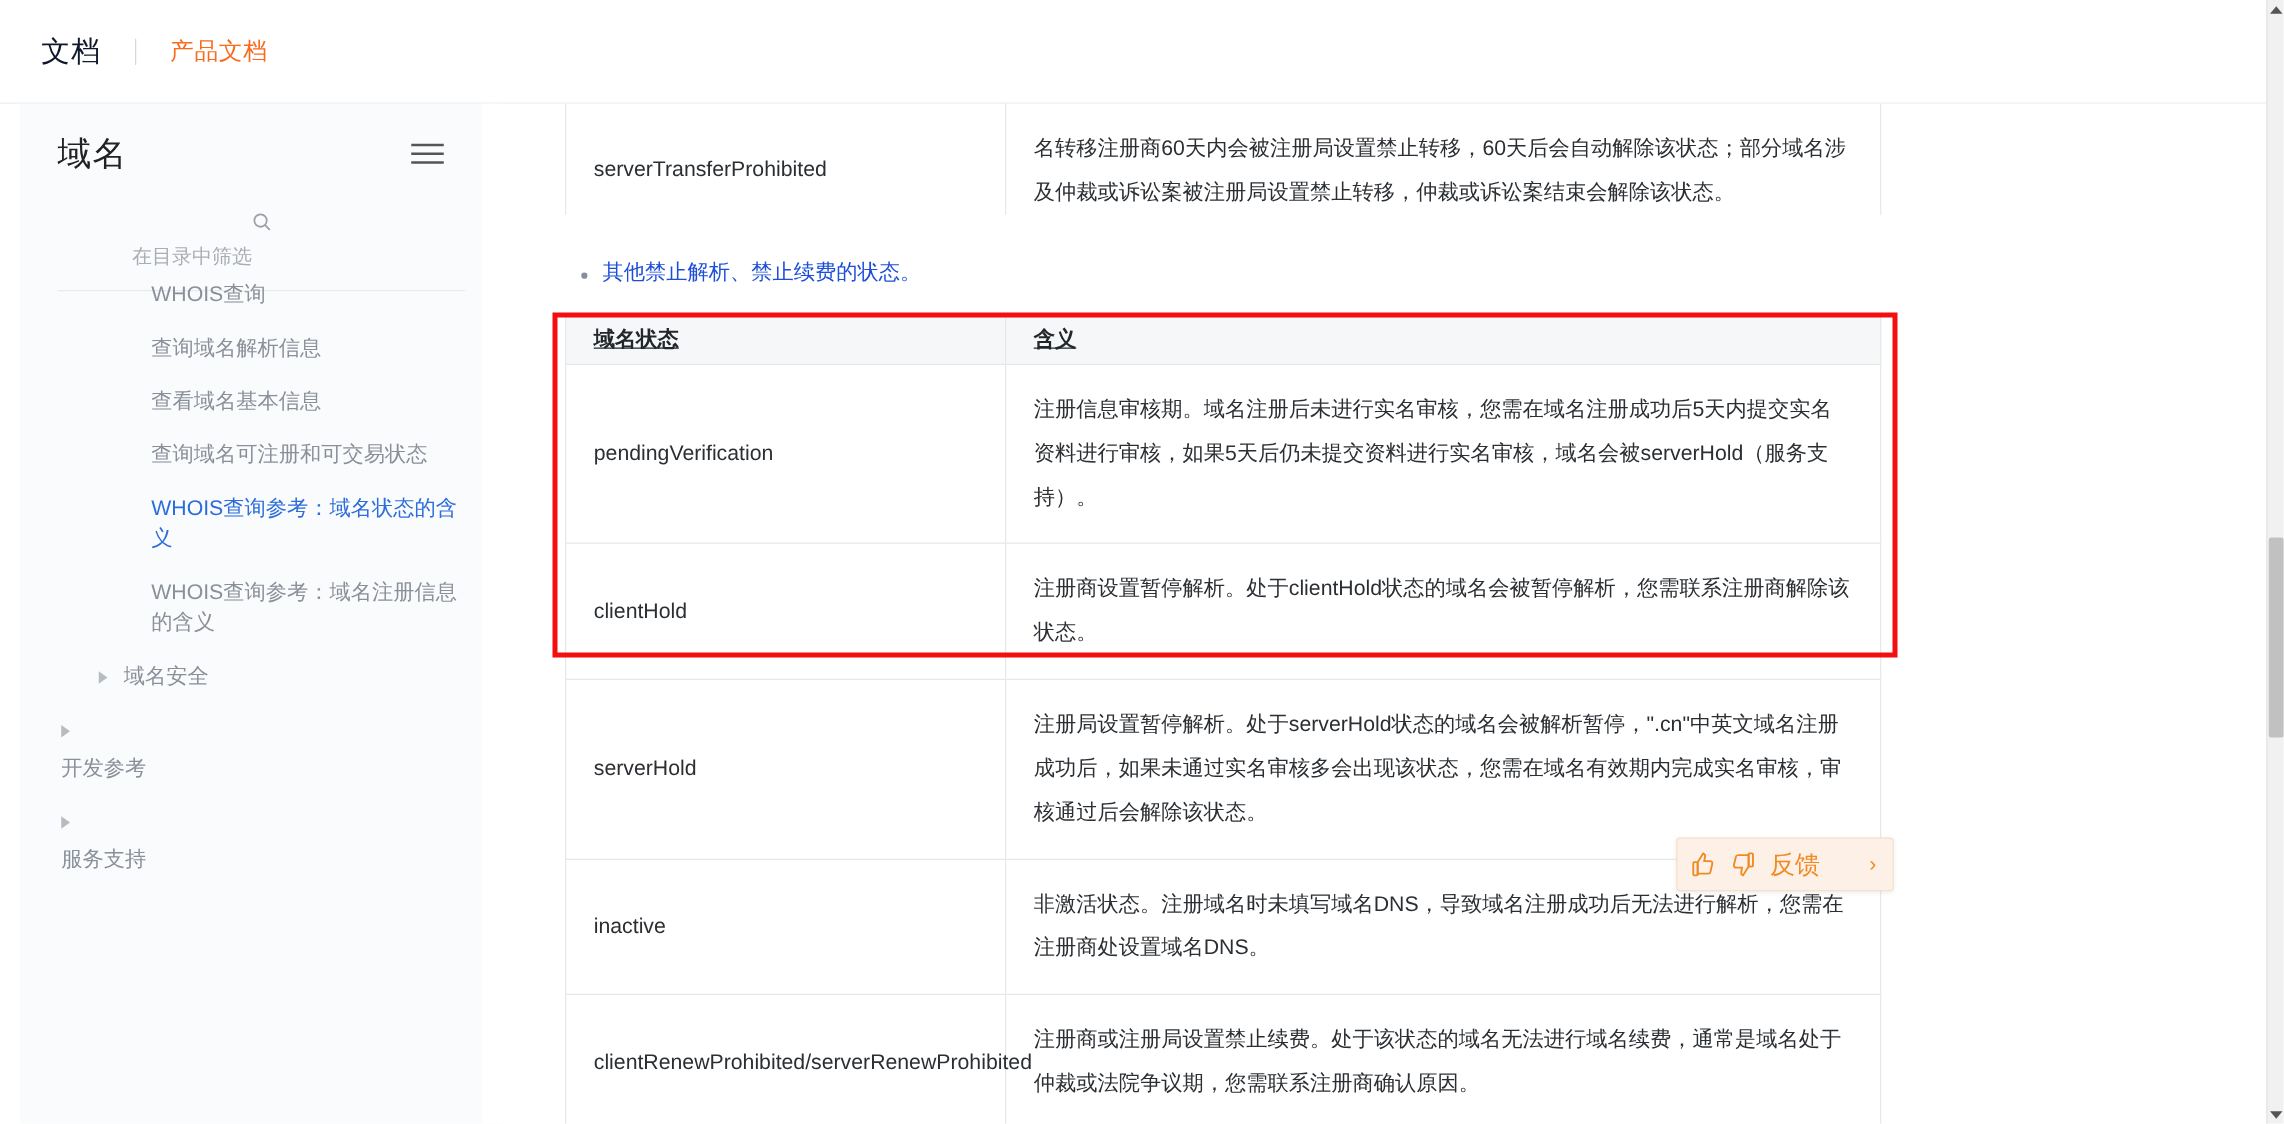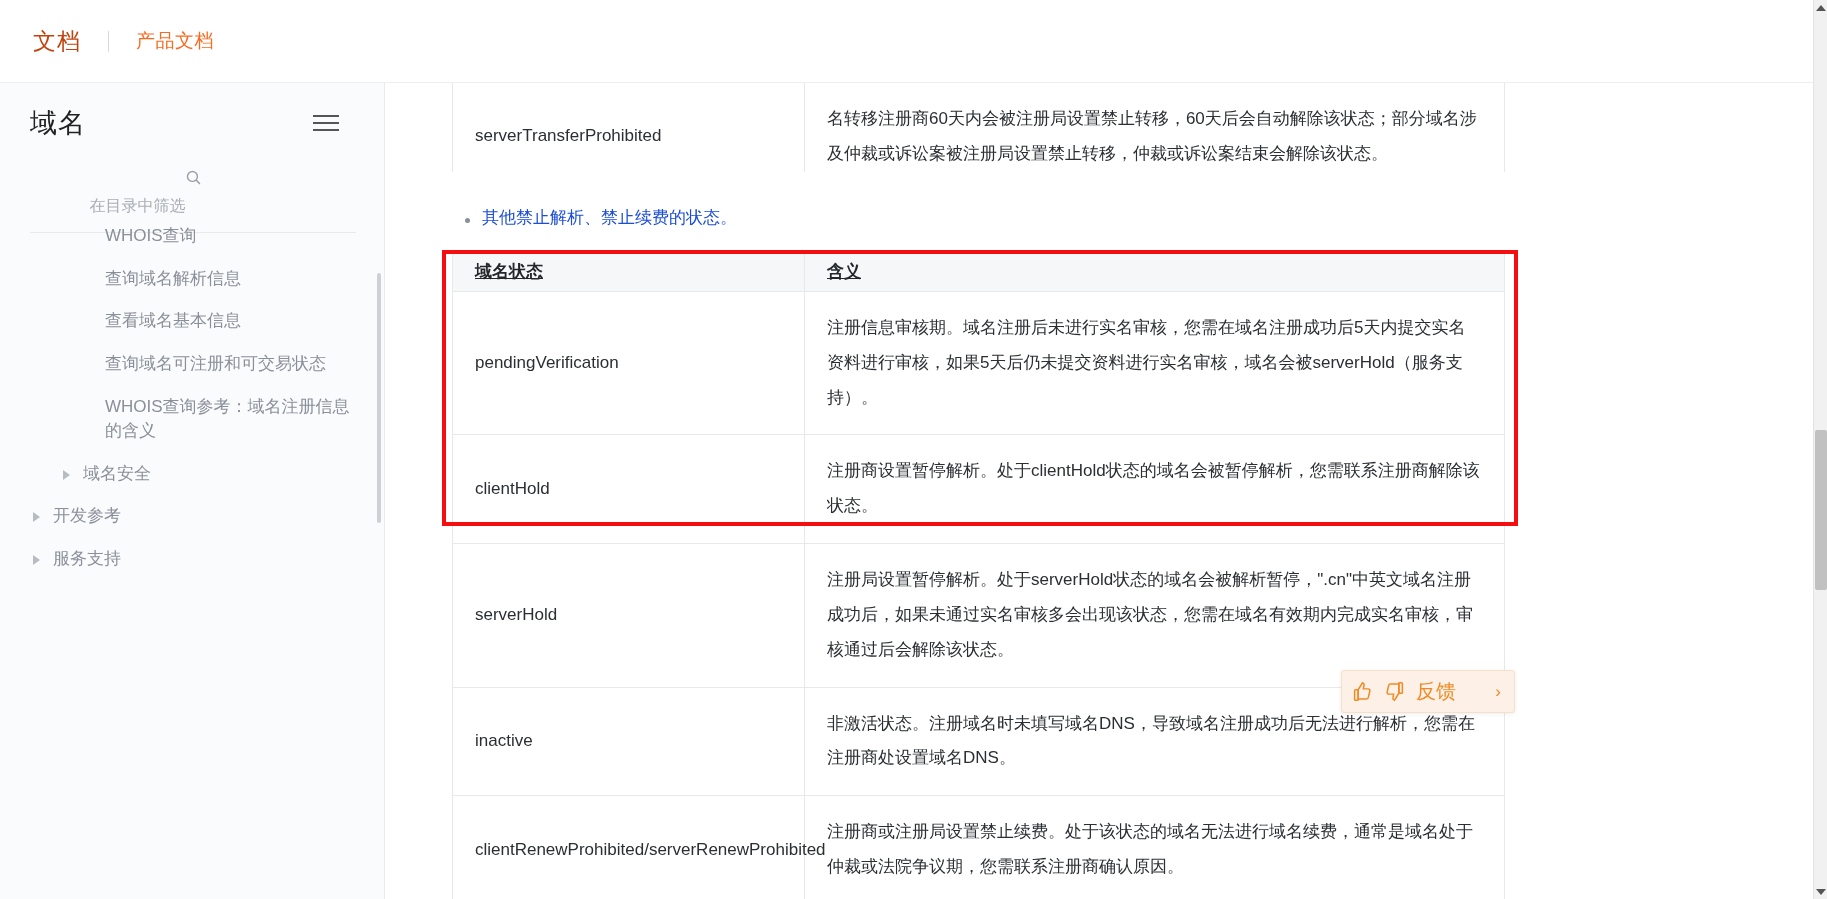--- a/index.html
+++ b/index.html
@@ -11,21 +11,21 @@
   #app { position: relative; width: 1827px; height: 899px; background: #fff; }
 
   
   .header {
     position: absolute; top: 0; left: 0; width: 1813px; height: 83px;
     background: #fff; border-bottom: 1px solid #eceef1;
     display: flex; align-items: center;
   }
   .header-left { display: flex; align-items: center; padding-left: 33px; }
   .hdr-doc {
-    font-size: 23px; color: #c2410c; letter-spacing: 1px;
+    font-size: 23px; color: #0f172a; letter-spacing: 1px;
   }
   .hdr-sep {
     width: 1px; height: 21px; background: #d8d8d8; margin: 0 27px;
   }
   .hdr-prod {
     font-size: 19px; color: #f96a1e; letter-spacing: .5px; cursor: pointer;
   }
   .search-wrap {
     position: absolute; left: 1133px; top: 15px;
     width: 655px; height: 51px; background: #f5f6f7;
@@ -58,21 +58,21 @@
     width: 0; height: 0; border-left: 5px solid transparent;
     border-right: 5px solid transparent; border-top: 6px solid #555;
   }
   .page-scroll .thumb {
     position: absolute; left: 1px; top: 430px; width: 12px; height: 160px;
     background: #c1c1c1; border-radius: 2px;
   }
 
   
   .sidebar {
-    position: absolute; left: 0; top: 83px; width: 385px; height: 816px;
+    position: absolute; left: 16px; top: 83px; width: 385px; height: 816px;
     background: #fafbfc; border-right: 1px solid #e8eaec; overflow: hidden;
   }
   .sb-title-row {
     display: flex; align-items: center; justify-content: space-between;
     padding: 22px 45px 0 30px;
   }
   .sb-title { font-size: 27px; color: #222; letter-spacing: 1px; }
   .hamburger { width: 26px; cursor: pointer; }
   .hamburger span {
     display: block; height: 2px; background: #555; margin: 5px 0;
@@ -89,21 +89,21 @@
     font-size: 16px; color: #444;
     font-family: "Liberation Sans", "DejaVu Sans", sans-serif;
   }
   .sb-filter input::placeholder { color: #a9aeb4; }
 
   .sb-list { position: relative; padding-top: 8px; }
   .sb-item {
     font-size: 17px; color: #8a9099; line-height: 1.45;
     cursor: pointer; padding: 9px 26px 9px 0;
   }
-  .sb-item.lvl1 { padding-left: 33px; display: flex; align-items: flex-start; gap: 13px; }
+  .sb-item.lvl1 { padding-left: 33px; display: flex; align-items: flex-start; gap: 13px; flex-direction: column; }
   .sb-item.lvl2 { padding-left: 63px; display: flex; align-items: flex-start; gap: 13px; }
   .sb-item.lvl3 { padding-left: 105px; }
   .sb-item.active { color: #2b6ddb; }
   .sb-item.clipped { color: #3c4043; }
   .caret {
     width: 0; height: 0; margin-top: 8px; flex: none;
     border-top: 5px solid transparent; border-bottom: 5px solid transparent;
     border-left: 7px solid #b7bcc2;
   }
   .sb-scrollbar {
@@ -198,20 +198,21 @@
         <line x1="15.6" y1="15.6" x2="21" y2="21"></line>
       </svg>
       <input type="text" placeholder="在目录中筛选" style="">
     </div>
 
     <div class="sb-list" id="sb-list" style="margin-top: -26px;">
         <div class="sb-item lvl3"><span>WHOIS查询</span></div>
         <div class="sb-item lvl3"><span>查询域名解析信息</span></div>
         <div class="sb-item lvl3"><span>查看域名基本信息</span></div>
         <div class="sb-item lvl3"><span>查询域名可注册和可交易状态</span></div>
+        <div class="sb-item lvl3 active"><span>WHOIS查询参考：域名状态的含义</span></div>
         <div class="sb-item lvl3"><span>WHOIS查询参考：域名注册信息的含义</span></div>
         <div class="sb-item lvl2">
           <span class="caret"></span>
           <span>域名安全</span>
         </div>
         <div class="sb-item lvl1">
           <span class="caret"></span>
           <span>开发参考</span>
         </div>
         <div class="sb-item lvl1">

